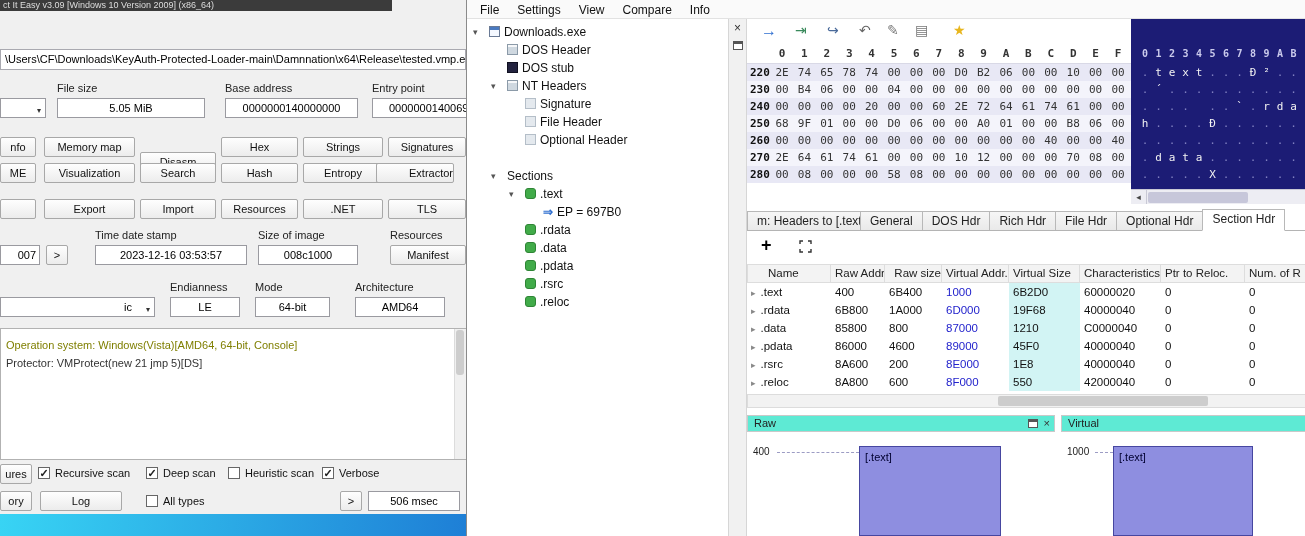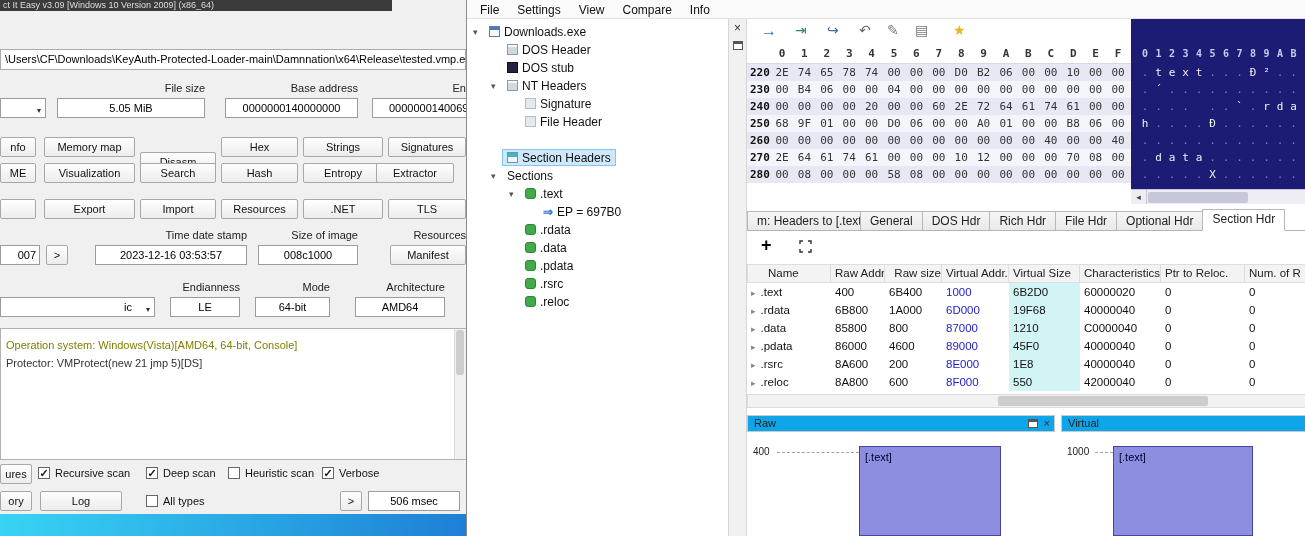--- a/index.html
+++ b/index.html
@@ -6,21 +6,21 @@
   body{width:1305px;height:536px;position:relative;overflow:hidden;background:#f0f0f0;
        font-family:"Liberation Sans",sans-serif}
   .abs{position:absolute;box-sizing:border-box}
 
   
   #die{position:absolute;left:0;top:0;width:466px;height:536px;background:#f0f0f0;overflow:hidden}
   #die-titlebar{position:absolute;left:0;top:0;width:392px;height:11px;background:#3b3b3b;color:#ddd;
     font-size:9px;line-height:10px;padding-left:3px;box-sizing:border-box;overflow:hidden;white-space:nowrap}
   #die-path{position:absolute;left:0;top:49px;width:466px;height:21px;background:#fff;border:1px solid #a9a9b0;
     box-sizing:border-box;font-size:11px;line-height:19px;padding-left:4px;color:#000;white-space:nowrap;overflow:hidden}
-  .lbl{font-size:11px;color:#222;text-align:right;white-space:nowrap}
+  .lbl{font-size:11px;color:#222;text-align:left;white-space:nowrap}
   .fld{height:20px;background:#fff;border:1px solid #9a9aa0;font-size:11px;text-align:center;line-height:18px;
     color:#000;white-space:nowrap;overflow:hidden}
   .bold{font-weight:normal}
   .btn{height:20px;background:linear-gradient(#fefefe,#ececec);border:1px solid #a8a8a8;border-radius:2px;
     font-size:11px;text-align:center;line-height:18px;color:#111;white-space:nowrap;overflow:hidden;cursor:default}
   .combo{height:20px;background:#fff;border:1px solid #9a9aa0;font-size:11px;line-height:18px}
   .combo .ctext{display:block;padding:0 2px;white-space:nowrap;overflow:hidden}
   .carr{position:absolute;right:4px;top:3px;font-size:8px;color:#333}
   #die-results{position:absolute;left:0;top:328px;width:466px;height:132px;background:#fff;
     border:1px solid #b2b2b2;box-sizing:border-box;overflow:hidden}
@@ -93,21 +93,21 @@
   #pb-table-rows{position:absolute;top:52px;left:0;width:620px;height:110px}
   .tr{position:absolute;display:flex;height:18px;line-height:18px;width:620px}
   .tdc{box-sizing:border-box;padding-left:4px;font-size:11.5px;color:#111;flex:0 0 auto;white-space:nowrap;overflow:hidden}
   .rexp{color:#888;font-size:9px;margin-right:5px}
   #pb-hscroll{position:absolute;left:0;top:163px;width:559px;height:14px;background:#f2f2f2;border:1px solid #dcdcdc;box-sizing:border-box}
   .hthumb{position:absolute;left:250px;top:1px;width:210px;height:10px;background:#cdcdcd;border-radius:2px}
   #pb-docks{position:absolute;left:280px;top:415px;width:559px;height:121px}
   .dock{position:absolute;top:0;height:121px}
   #dock-raw{left:0;width:308px}
   #dock-virtual{left:314px;width:245px}
-  .dock-title{position:relative;height:17px;background:#0ea5e9;border:1px solid #c9c9c9;box-sizing:border-box;
+  .dock-title{position:relative;height:17px;background:#5eead4;border:1px solid #c9c9c9;box-sizing:border-box;
     font-size:11px;line-height:15px;padding-left:6px;color:#222}
   .dock-btns{position:absolute;right:4px;top:3px;display:flex;gap:6px;align-items:center}
   .dk-x{font-size:11px;line-height:9px;color:#333}
   .dock-body{position:absolute;left:0;top:17px;right:0;bottom:0;background:#fff}
   .off{position:absolute;left:6px;top:14px;font-size:10px;color:#222}
   .dash{position:absolute;top:20px;height:0;border-top:1px dashed #9c9cc4}
   .dash-raw{left:30px;width:82px}
   .dash-virtual{left:34px;width:18px}
   .block{position:absolute;top:14px;bottom:0;background:#8e8ee0;border:1px solid #4646a0;box-sizing:border-box}
   .block span{font-size:11px;color:#000030;padding:2px 0 0 5px;display:inline-block}
@@ -137,21 +137,21 @@
       <div class="abs btn" style="left: 44px; top: 137px; width: 91px;">Memory map</div>
       <div class="abs btn" style="left: 140px; top: 137px; width: 76px; margin-top: 15px;">Disasm</div>
       <div class="abs btn" style="left: 221px; top: 137px; width: 77px;">Hex</div>
       <div class="abs btn" style="left: 303px; top: 137px; width: 80px;">Strings</div>
       <div class="abs btn" style="left: 388px; top: 137px; width: 78px;">Signatures</div>
       <div class="abs btn" style="left: 0px; top: 163px; width: 36px;">ME</div>
       <div class="abs btn" style="left: 44px; top: 163px; width: 91px;">Visualization</div>
       <div class="abs btn" style="left: 140px; top: 163px; width: 76px;">Search</div>
       <div class="abs btn" style="left: 221px; top: 163px; width: 77px;">Hash</div>
       <div class="abs btn" style="left: 303px; top: 163px; width: 80px;">Entropy</div>
-      <div class="abs btn" style="left: 376px; top: 163px; width: 78px;">Extractor</div>
+      <div class="abs btn" style="left: 376px; top: 163px; width: 78px; text-align: right;">Extractor</div>
       <div class="abs btn" style="left: 0px; top: 199px; width: 36px;"></div>
       <div class="abs btn" style="left: 44px; top: 199px; width: 91px;">Export</div>
       <div class="abs btn" style="left: 140px; top: 199px; width: 76px;">Import</div>
       <div class="abs btn" style="left: 221px; top: 199px; width: 77px;">Resources</div>
       <div class="abs btn" style="left: 303px; top: 199px; width: 80px;">.NET</div>
       <div class="abs btn" style="left: 388px; top: 199px; width: 78px;">TLS</div>
     </div>
 
   <div class="abs lbl" style="left:95px;top:229px;width:152px">Time date stamp</div>
   <div class="abs lbl" style="left:258px;top:229px;width:100px">Size of image</div>
@@ -246,24 +246,24 @@
           <span class="ic subheader-icon"></span>
           <span class="tlabel">Signature</span>
         </span>
       </div>
       <div class="trow" style="top: 94px;">
         <span class="twrap" style="left: 54px;">
           <span class="ic subheader-icon"></span>
           <span class="tlabel">File Header</span>
         </span>
       </div>
-      <div class="trow" style="top: 130px;">
-        <span class="twrap sel" style="left: 36px; background: rgb(207, 232, 250);">
-          <span class="ic section-headers-icon"></span>
-          <span class="tlabel">Section Headers</span>
+      <div class="trow" style="top: 112px;">
+        <span class="twrap" style="left: 54px;">
+          <span class="ic subheader-icon"></span>
+          <span class="tlabel">Optional Header</span>
         </span>
       </div>
       <div class="trow" style="top: 148px;">
         <span class="texp" style="left: 24px;">▾</span>
         <span class="twrap" style="left: 36px;">
           <span class="tlabel">Sections</span>
         </span>
       </div>
       <div class="trow" style="top: 166px;">
         <span class="texp" style="left: 42px;">▾</span>

